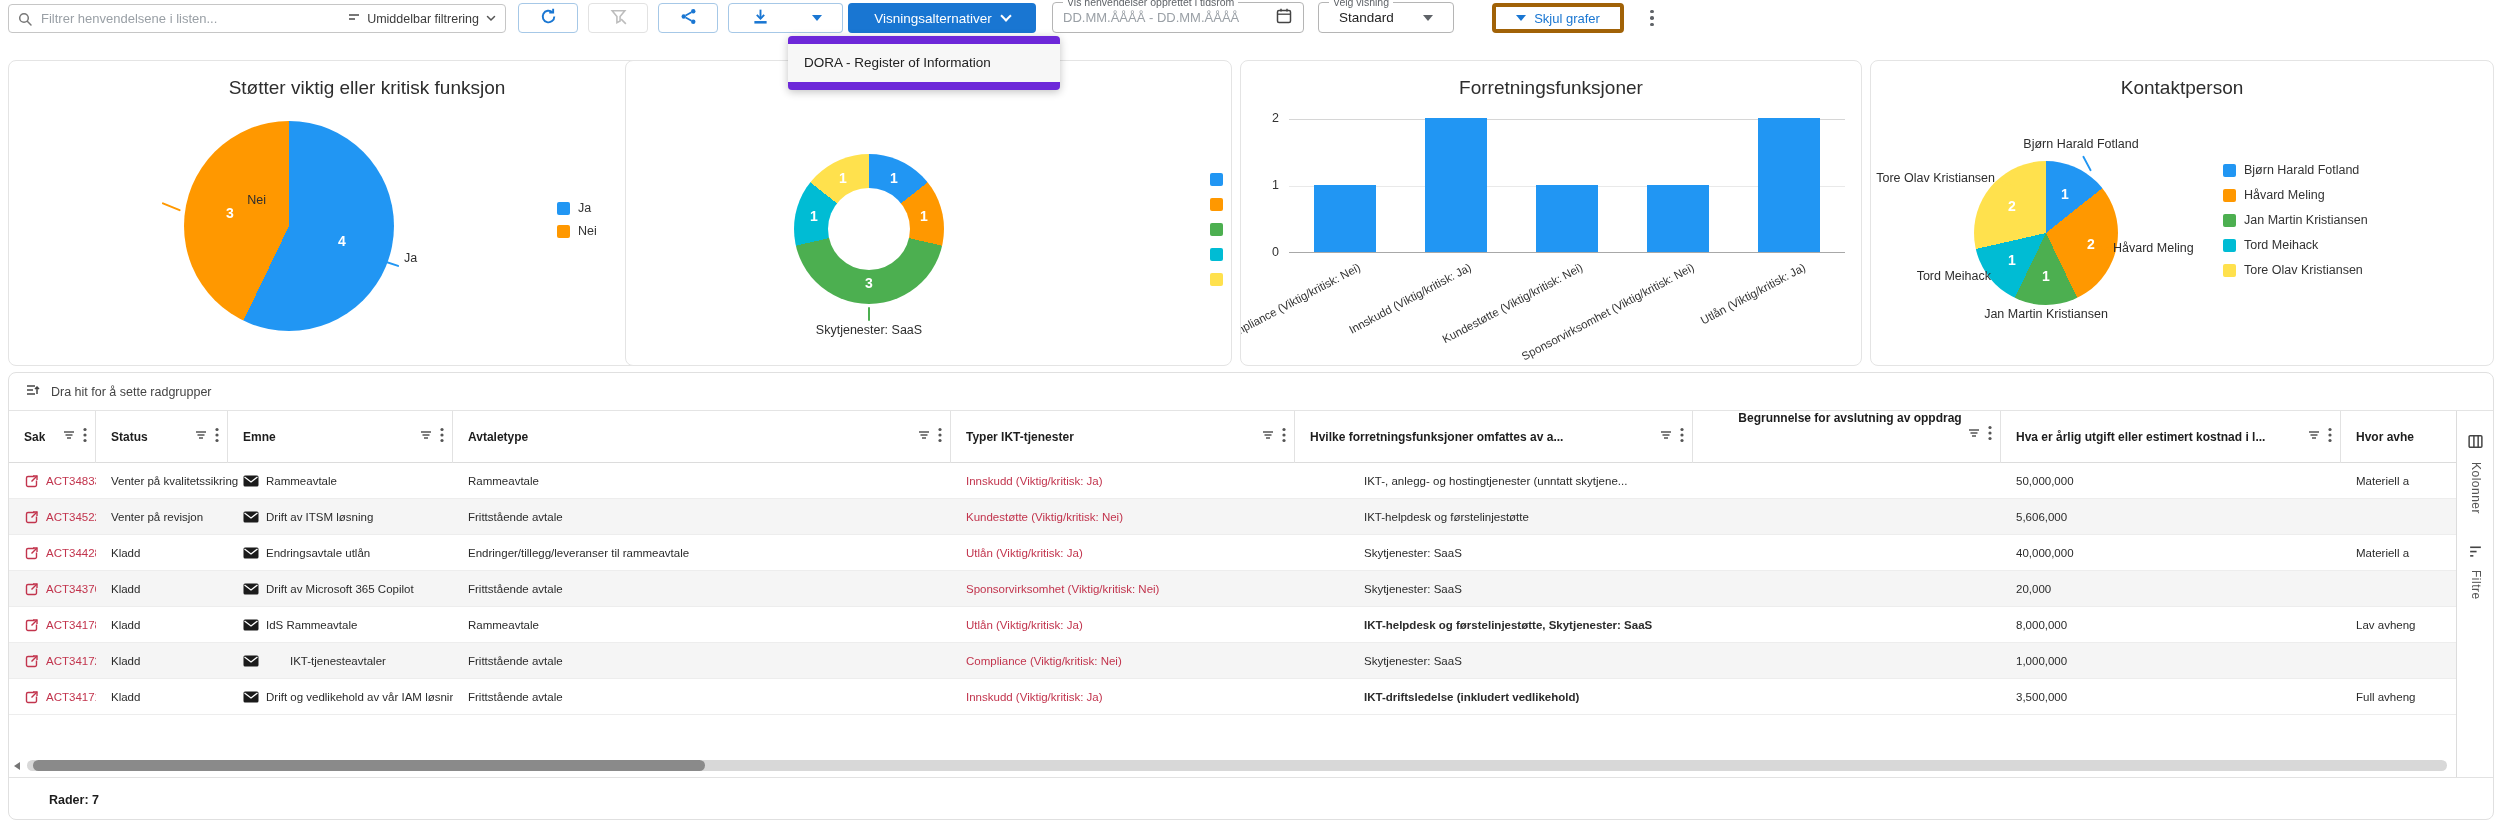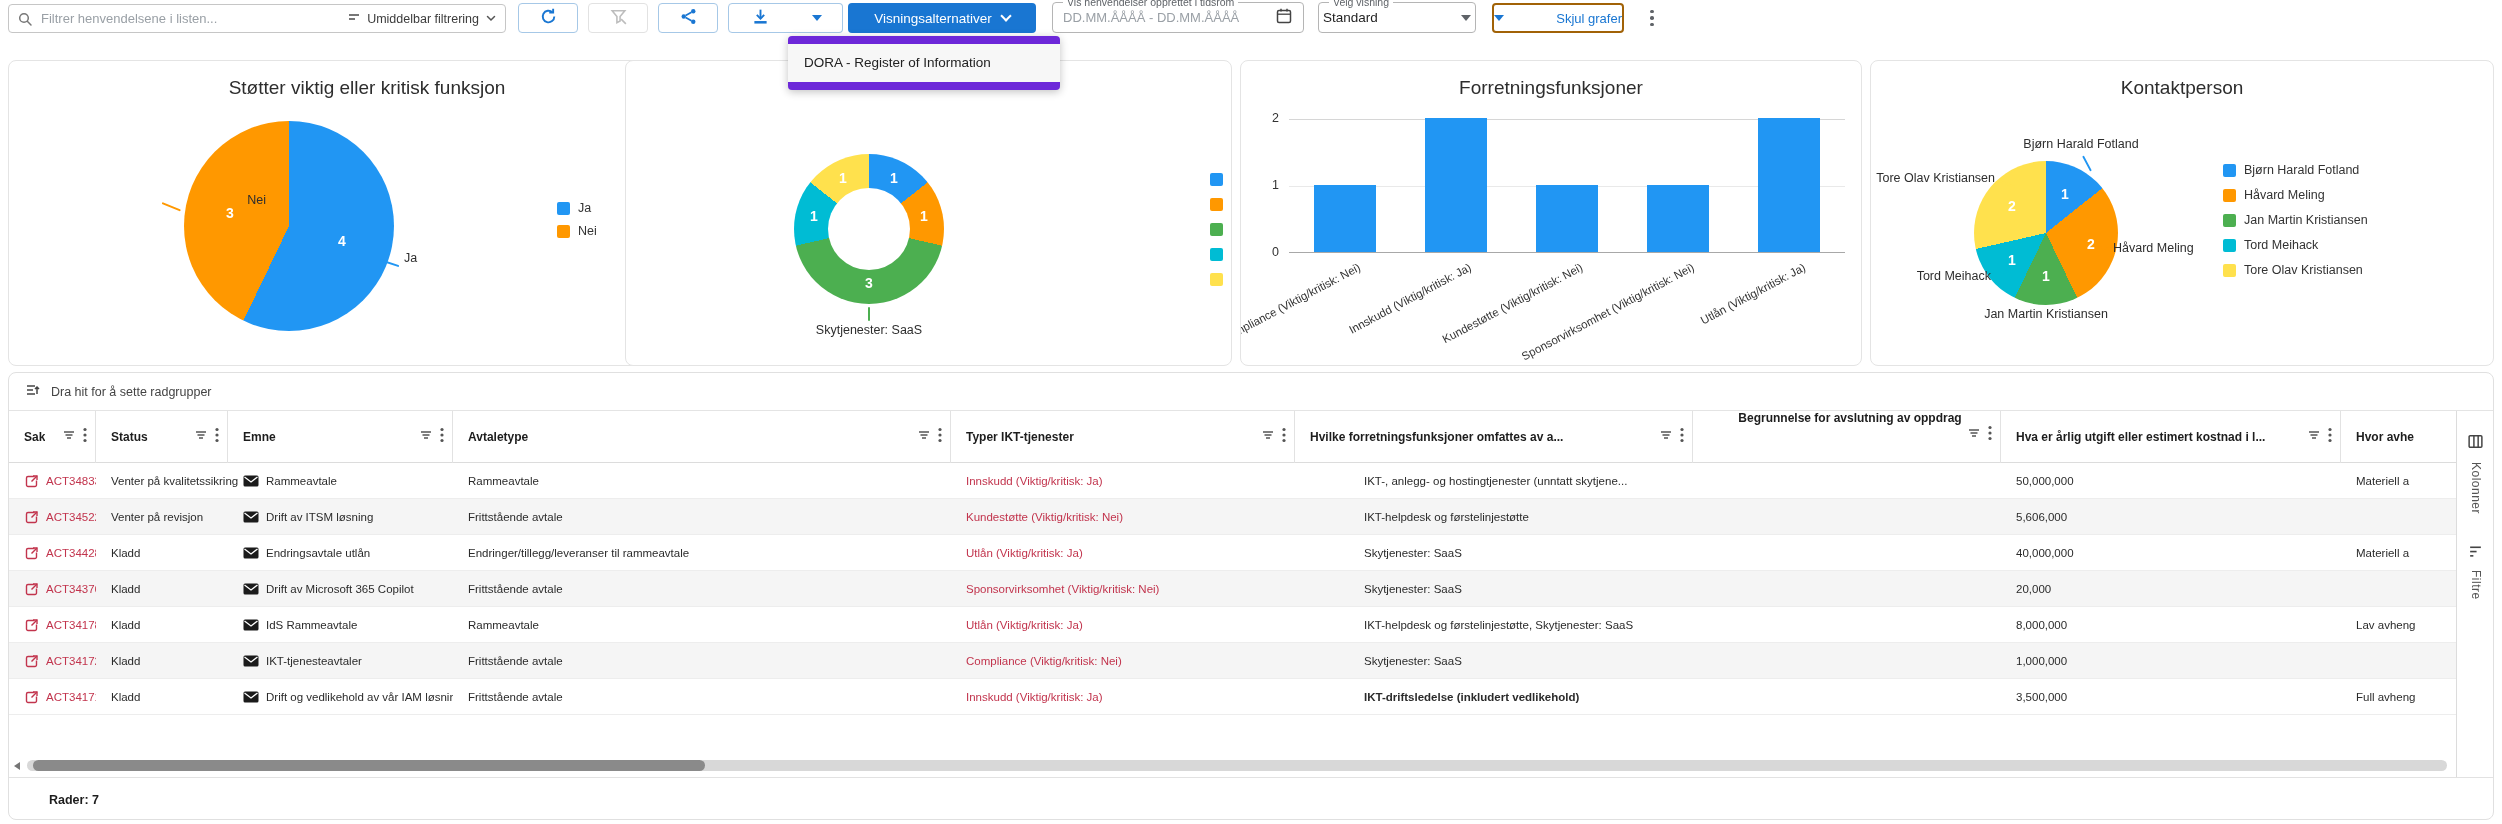--- a/index.html
+++ b/index.html
@@ -23,23 +23,23 @@
   .caret-blue { width:0; height:0; border-left:5px solid transparent; border-right:5px solid transparent; border-top:6px solid #1976d2; }
   .caret-gray { width:0; height:0; border-left:5px solid transparent; border-right:5px solid transparent; border-top:6px solid #5f6368; }
   #btn-viewopts { position:absolute; left:848px; top:3px; width:188px; height:30px; background:#1976d2; border:none; border-radius:4px; color:#fff; display:flex; align-items:center; justify-content:center; gap:10px; cursor:pointer; }
   #btn-viewopts .lbl { font-size:13.5px; color:#fff; }
   .chev-white { width:8px; height:8px; border-right:2px solid #fff; border-bottom:2px solid #fff; transform:rotate(45deg); margin-top:-4px; }
   .fieldset { position:absolute; top:2px; height:31px; border:1px solid #b5b5b5; border-radius:4px; background:#fff; }
   .fieldset .flabel { position:absolute; top:-7px; left:10px; background:#fff; padding:0 4px; font-size:10.5px; color:#5f6368; white-space:nowrap; }
   #fs-date { left:1052px; width:252px; display:flex; align-items:center; padding:0 10px; }
   .date-input { flex:1; border:none; outline:none; font-size:13px; color:#333; font-family:inherit; min-width:0; }
   .date-input::placeholder { color:#9aa0a6; }
-  #fs-view { left:1318px; width:158px; display:flex; align-items:center; padding:0 4px; cursor:pointer; }
+  #fs-view { left:1318px; width:136px; display:flex; align-items:center; padding:0 20px; cursor:pointer; }
   #fs-view .val { flex:1; font-size:13.5px; color:#1f1f1f; }
-  #btn-hidecharts { position:absolute; left:1492px; top:3px; width:132px; height:30px; border:2px solid #a16207; border-radius:4px; background:#fff; display:flex; align-items:center; justify-content:space-between; gap:8px; cursor:pointer; }
+  #btn-hidecharts { position:absolute; left:1492px; top:3px; width:132px; height:30px; border:4px solid #a16207; border-radius:4px; background:#fff; display:flex; align-items:center; justify-content:center; gap:8px; cursor:pointer; }
   #btn-hidecharts .lbl { font-size:13px; color:#1976d2; }
   #toolbar-kebab { position:absolute; left:1642px; top:5px; width:20px; height:26px; display:flex; flex-direction:column; align-items:center; justify-content:center; gap:3px; cursor:pointer; }
   #toolbar-kebab i { width:3.5px; height:3.5px; border-radius:50%; background:#5f6368; }
 
   
   #menu { position:absolute; left:788px; top:36px; width:272px; background:#6d28d9; border-radius:4px; box-shadow:0 2px 8px rgba(0,0,0,0.24); z-index:100; padding:8px 0; }
   #menu .mi { height:38px; line-height:38px; padding-left:16px; font-size:13.5px; color:#222; cursor:pointer; white-space:nowrap; background:#f7f7f7; }
 
   
   .panel { position:absolute; top:60px; height:306px; background:#fff; border:1px solid #e4e4e4; border-radius:8px; overflow:hidden; }
@@ -628,21 +628,21 @@
               </svg>
             </span>
             <span>IdS Rammeavtale</span>
           </div>
           <div class="td-cell c-avtaletype" style="width: 498px;">
             <span>Rammeavtale</span>
           </div>
           <div class="td-cell c-funksjoner" style="width: 398px;">
             <span class="red-text">Utlån (Viktig/kritisk: Ja)</span>
           </div>
-          <div class="td-cell c-ikt" style="width: 344px;">
+          <div class="td-cell c-ikt" style="width: 344px; font-weight: bold;">
             <span>IKT-helpdesk og førstelinjestøtte, Skytjenester: SaaS</span>
           </div>
           <div class="td-cell c-begrunnelse" style="width: 308px;">
             <span></span>
           </div>
           <div class="td-cell c-kostnad" style="width: 340px;">
             <span>8,000,000</span>
           </div>
           <div class="td-cell c-avhengighet" style="width: 280px;">
             <span>Lav avheng</span>
@@ -655,21 +655,21 @@
                 <path d="M10.5 2.5H4a1.5 1.5 0 0 0-1.5 1.5v7A1.5 1.5 0 0 0 4 12.5h7a1.5 1.5 0 0 0 1.5-1.5V6.5" fill="none" stroke="#c2344d" stroke-width="1.4"></path>
                 <path d="M9 2h4v4" fill="none" stroke="#c2344d" stroke-width="1.4"></path>
                 <path d="M13 2 7.5 7.5" fill="none" stroke="#c2344d" stroke-width="1.4"></path>
               </svg>
             </span>
             <span class="sak-link">ACT341725</span>
           </div>
           <div class="td-cell c-status" style="width: 132px;">
             <span>Kladd</span>
           </div>
-          <div class="td-cell c-emne" style="width: 225px;">
+          <div class="td-cell c-emne" style="width: 225px; gap: 24px;">
             <span class="cell-icon">
               <svg width="16" height="12" viewBox="0 0 16 12">
                 <rect x="0.5" y="0.5" width="15" height="11" rx="1.5" fill="#1b1b1b"></rect>
                 <path d="M1.5 2 8 7l6.5-5" stroke="#fff" stroke-width="1.3" fill="none"></path>
               </svg>
             </span>
             <span>IKT-tjenesteavtaler</span>
           </div>
           <div class="td-cell c-avtaletype" style="width: 498px;">
             <span>Frittstående avtale</span>

